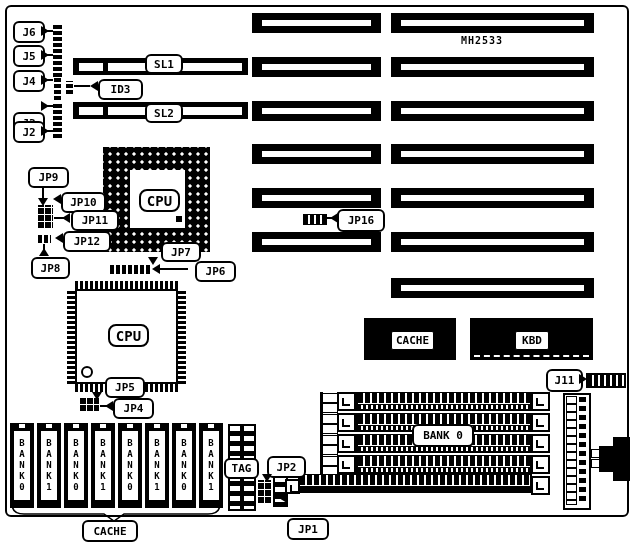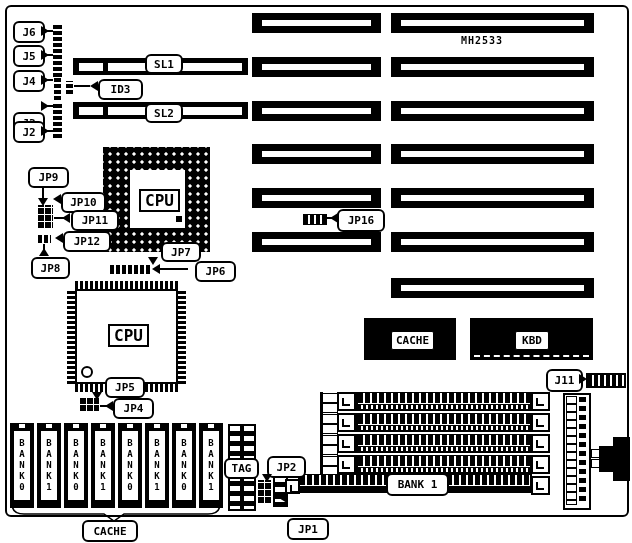--- a/index.html
+++ b/index.html
@@ -10,21 +10,21 @@
   
   .slotbar{position:absolute;background:#000;height:20px}
   .slotbar::after{content:"";position:absolute;left:10px;right:10px;top:7px;height:6px;background:#fff}
   .slbar{position:absolute;background:#000;height:17px}
   .slbar::after{content:"";position:absolute;left:6px;right:6px;top:5px;height:8px;background:#fff}
   .sldiv{position:absolute;width:5px;height:10px;top:4px;background:#000;z-index:2}
   
   .co{position:absolute;background:#fff;border:2px solid #000;border-radius:6px;z-index:6;
       display:flex;align-items:center;justify-content:center;
       font-weight:bold;font-size:11px;line-height:1}
-  .big{font-size:16px;border-radius:0}
+  .big{font-size:14px;border-radius:8px}
   .tri{position:absolute;width:0;height:0;border:5px solid transparent;z-index:6}
   .tri.r{border-left:8px solid #000;border-right:0}
   .tri.l{border-right:8px solid #000;border-left:0}
   .tri.d{border-top:8px solid #000;border-bottom:0}
   .tri.u{border-bottom:8px solid #000;border-top:0}
   .ln{position:absolute;background:#000;z-index:5}
   
   .pstripv{position:absolute;background:#000 repeating-linear-gradient(0deg,#000 0 4px,#fff 4px 6px)}
   .pstriph{position:absolute;background:#000 repeating-linear-gradient(90deg,#000 0 4px,#fff 4px 6px)}
   .jblock{position:absolute;background-color:#000;
@@ -205,26 +205,26 @@
   <div class="wcell" style="left:322px;top:445px;width:14px;height:8px"></div>
   <div class="latch" style="left:337px;top:434px;width:15px;height:15px"></div>
   <div class="simmbar" style="left:356px;top:434px;width:176px"></div>
   <div class="latch" style="left:531px;top:434px;width:15px;height:15px"></div>
 
   <div class="wcell" style="left:322px;top:456px;width:14px;height:8px"></div>
   <div class="wcell" style="left:322px;top:466px;width:14px;height:8px"></div>
   <div class="latch" style="left:337px;top:455px;width:15px;height:15px"></div>
   <div class="simmbar" style="left:356px;top:455px;width:176px"></div>
   <div class="latch" style="left:531px;top:455px;width:15px;height:15px"></div>
+  <div class="co" style="left:412px;top:424px;width:58px;height:19px">BANK 0</div>
 
   <div class="ladder" style="left:273px;top:475px;width:11px;height:28px"></div>
   <div class="latch" style="left:285px;top:479px;width:11px;height:11px"></div>
   <div class="simmbar b1bar" style="left:298px;top:474px;width:234px"></div>
   <div class="latch" style="left:531px;top:476px;width:15px;height:15px"></div>
-  <div class="co" style="left:386px;top:473px;width:59px;height:19px">BANK 1</div>
 
   <div class="ladder" style="left:228px;top:424px;width:10px;height:83px"></div>
   <div class="ladder" style="left:242px;top:424px;width:10px;height:83px"></div>
   <div class="co" style="left:224px;top:458px;width:31px;height:17px">TAG</div>
 
   <div class="co" style="left:267px;top:456px;width:35px;height:18px">JP2</div>
   <span class="tri d" style="left:262px;top:474px"></span>
   <div class="jblock" style="left:258px;top:480px;width:14px;height:23px"></div>
   <div class="co" style="left:287px;top:518px;width:38px;height:18px">JP1</div>
   <div class="ln" style="left:273px;top:497px;width:8px;height:2px"></div>

